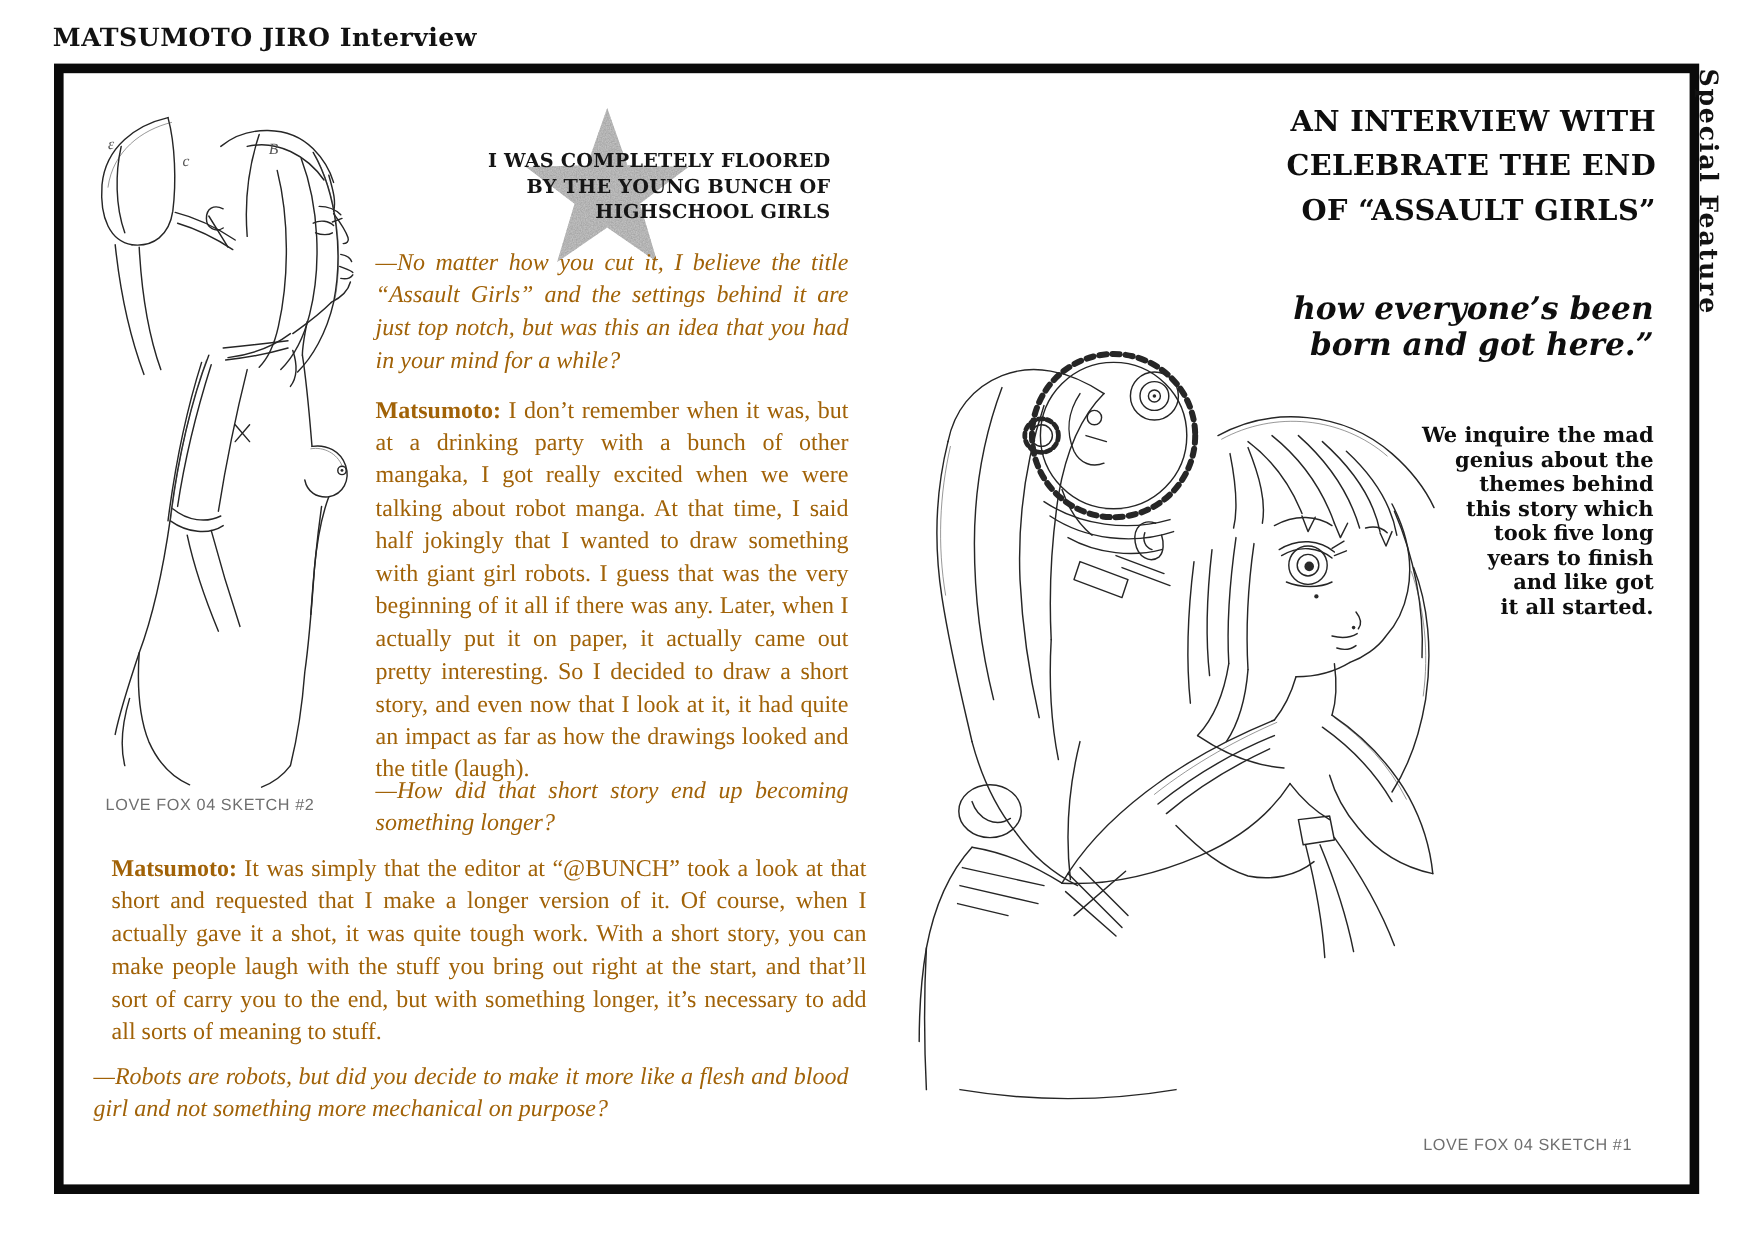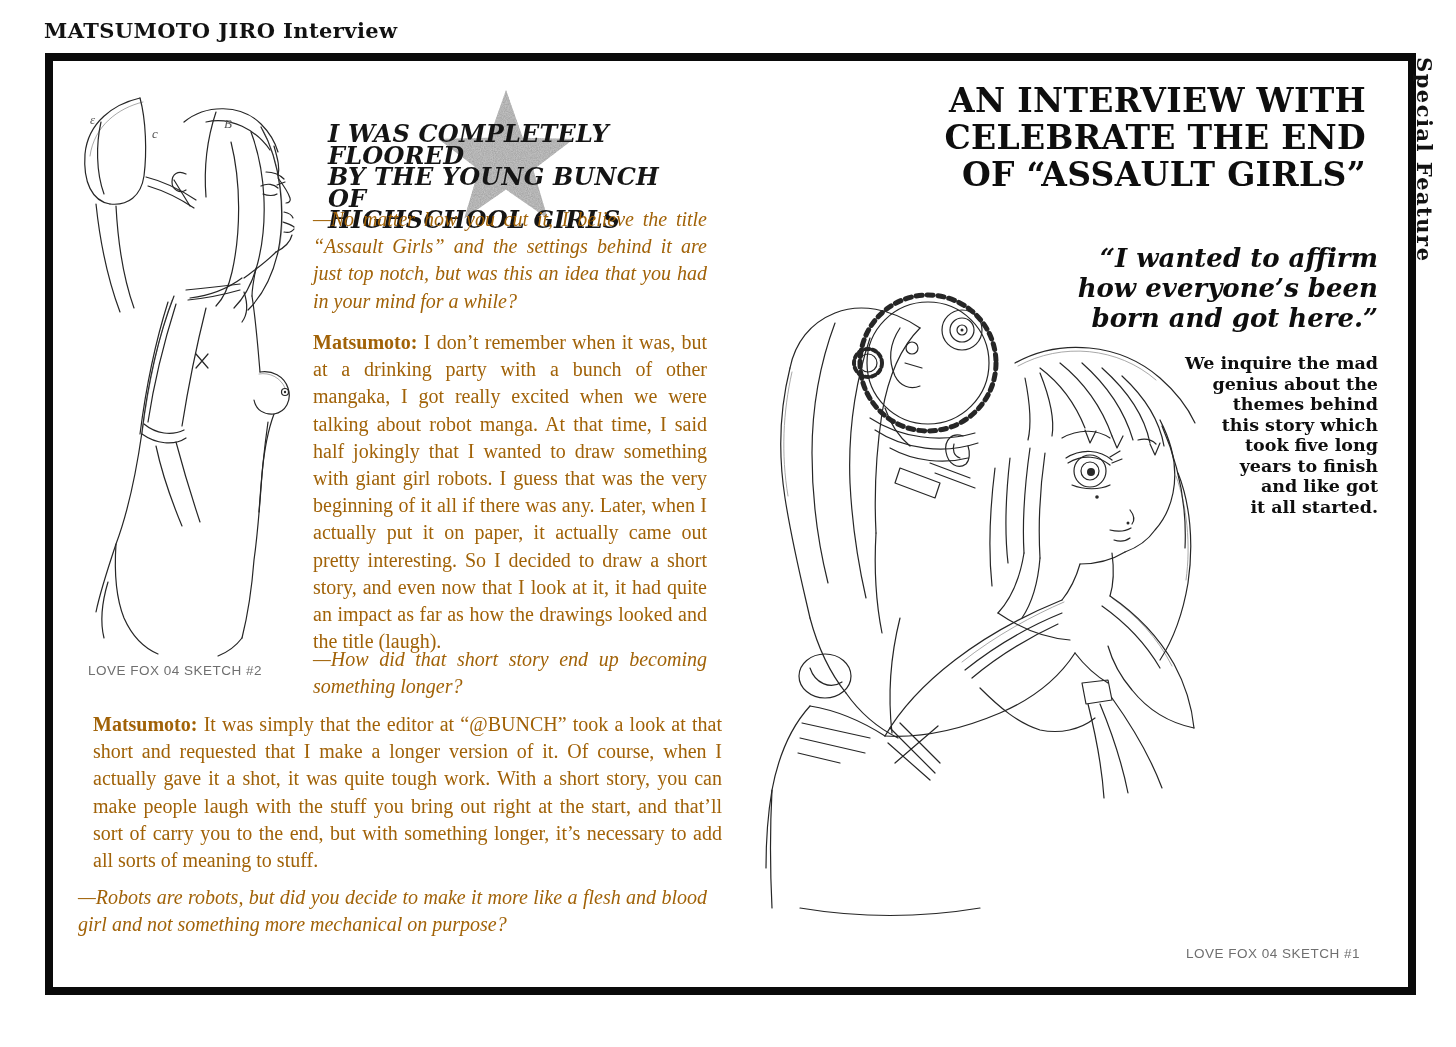--- a/index.html
+++ b/index.html
@@ -19,35 +19,35 @@
   .special-feature{
     left:1412px;top:57px;writing-mode:vertical-rl;
     font-family:"DejaVu Serif",serif;font-weight:bold;font-size:21px;
     letter-spacing:1.5px;z-index:4;
   }
   .caption{
     font-family:"Liberation Sans",sans-serif;font-size:13.5px;color:#6f6f6f;
     letter-spacing:.5px;z-index:2;
   }
   .col-heading{
-    left:328px;top:123px;width:364px;text-align:left;z-index:2;
-    font-family:"DejaVu Serif",serif;font-weight:bold;font-size:24px;
-    line-height:21.5px;letter-spacing:.2px;color:#151515;font-style:italic;
+    left:328px;top:123px;width:364px;text-align:right;z-index:2;
+    font-family:"DejaVu Serif",serif;font-weight:bold;font-size:16px;
+    line-height:21.5px;letter-spacing:.2px;color:#151515;
   }
   .body-text{font-size:20px;line-height:27.2px;text-align:justify;z-index:2;color:#a16207;}
   .q{font-style:italic;}
   .speaker{font-weight:bold;}
   #q1{left:313px;top:206px;width:394px;}
   #a1{left:313px;top:329px;width:394px;}
   #q2{left:313px;top:646px;width:394px;}
   #a2{left:78px;top:711px;width:629px;margin-left:15px;}
   #q3{left:78px;top:884px;width:629px;}
   .headline{
-    right:90px;top:82px;width:500px;text-align:right;z-index:2;
-    font-family:"DejaVu Serif",serif;font-weight:bold;font-size:33px;
+    right:76px;top:82px;width:500px;text-align:right;z-index:2;
+    font-family:"DejaVu Serif",serif;font-weight:bold;font-size:24px;
     line-height:37px;letter-spacing:.3px;color:#0e0e0e;
   }
   .pullquote{
     right:78px;top:243px;width:430px;text-align:right;z-index:2;
     font-family:"DejaVu Serif",serif;font-weight:bold;font-style:italic;
     font-size:26px;line-height:30px;color:#0e0e0e;
   }
   .intro{
     right:78px;top:353px;width:270px;text-align:right;z-index:2;
     font-family:"DejaVu Serif",serif;font-weight:bold;font-size:17.5px;
@@ -284,21 +284,20 @@
 
 <div id="q3" class="abs body-text q">—Robots are robots, but did you decide to make it more like a flesh and blood girl and not something more mechanical on purpose?</div>
 
 <div class="abs headline">
   <div>AN INTERVIEW WITH</div>
   <div>CELEBRATE THE END</div>
   <div>OF “ASSAULT GIRLS”</div>
 </div>
 
 <div class="abs pullquote">
-  <div>“I wanted to affirm</div>
   <div>how everyone’s been</div>
   <div>born and got here.”</div>
 </div>
 
 <div class="abs intro">
   <div>We inquire the mad</div>
   <div>genius about the</div>
   <div>themes behind</div>
   <div>this story which</div>
   <div>took five long</div>

